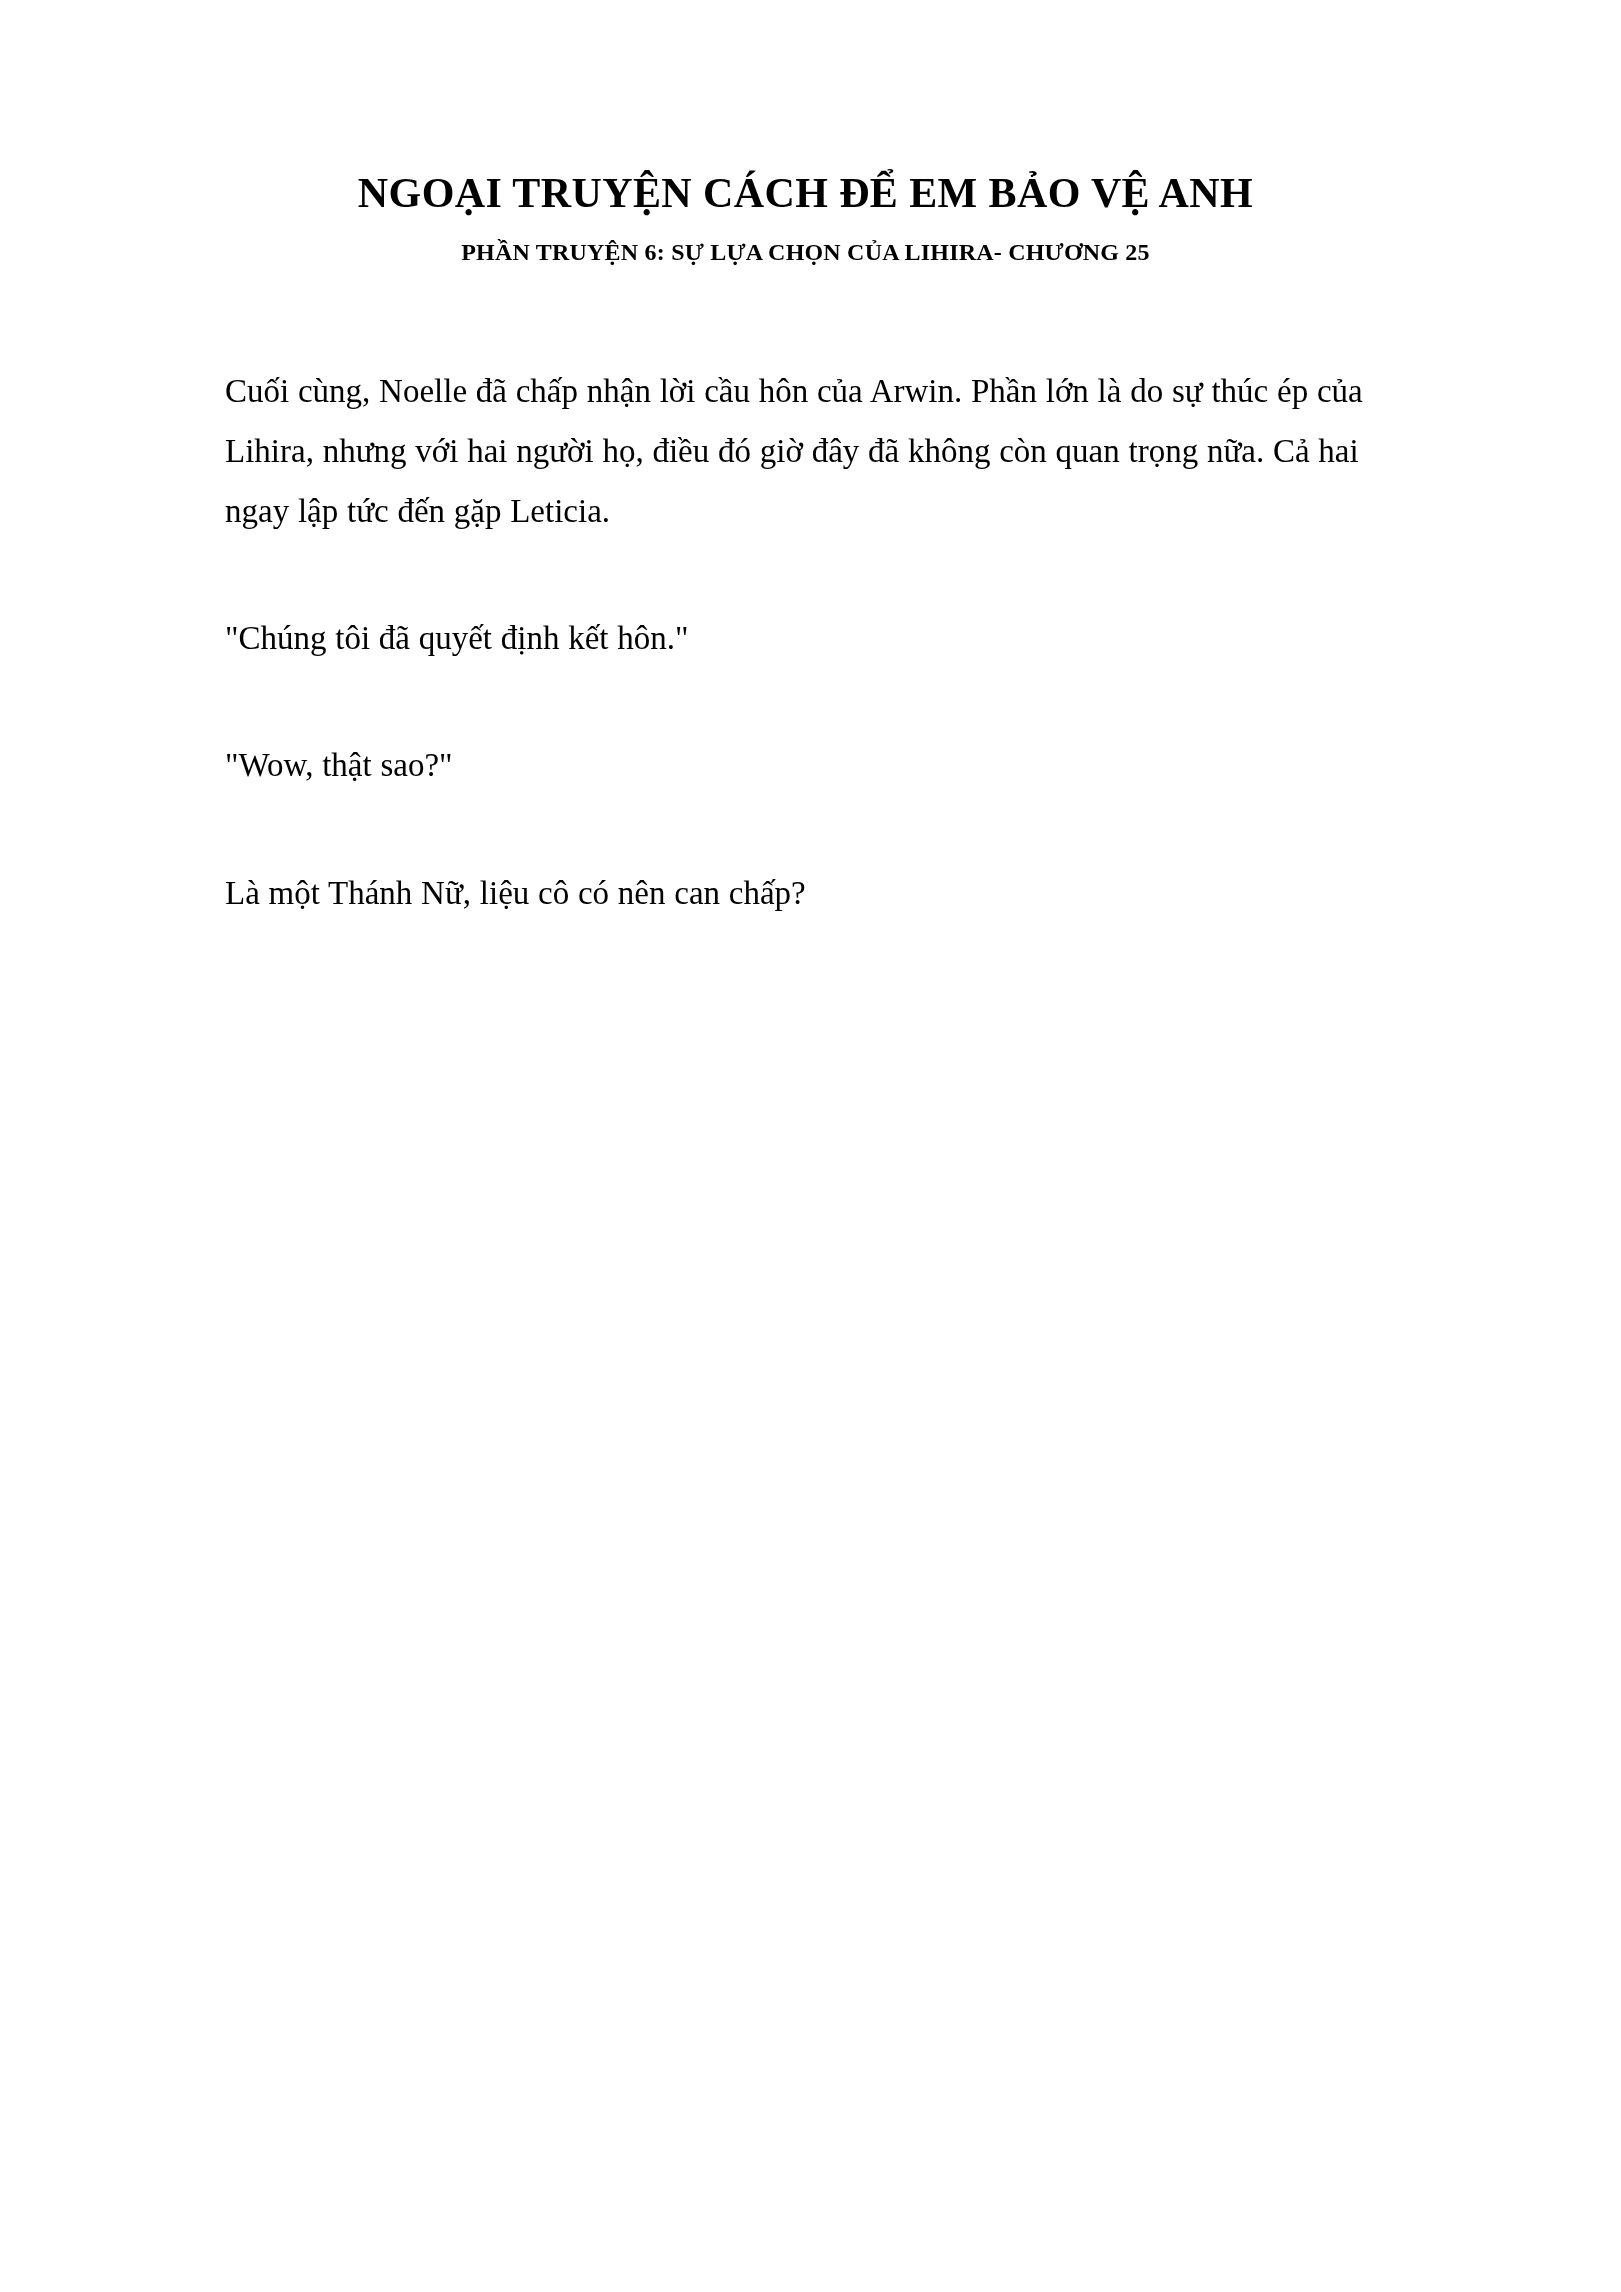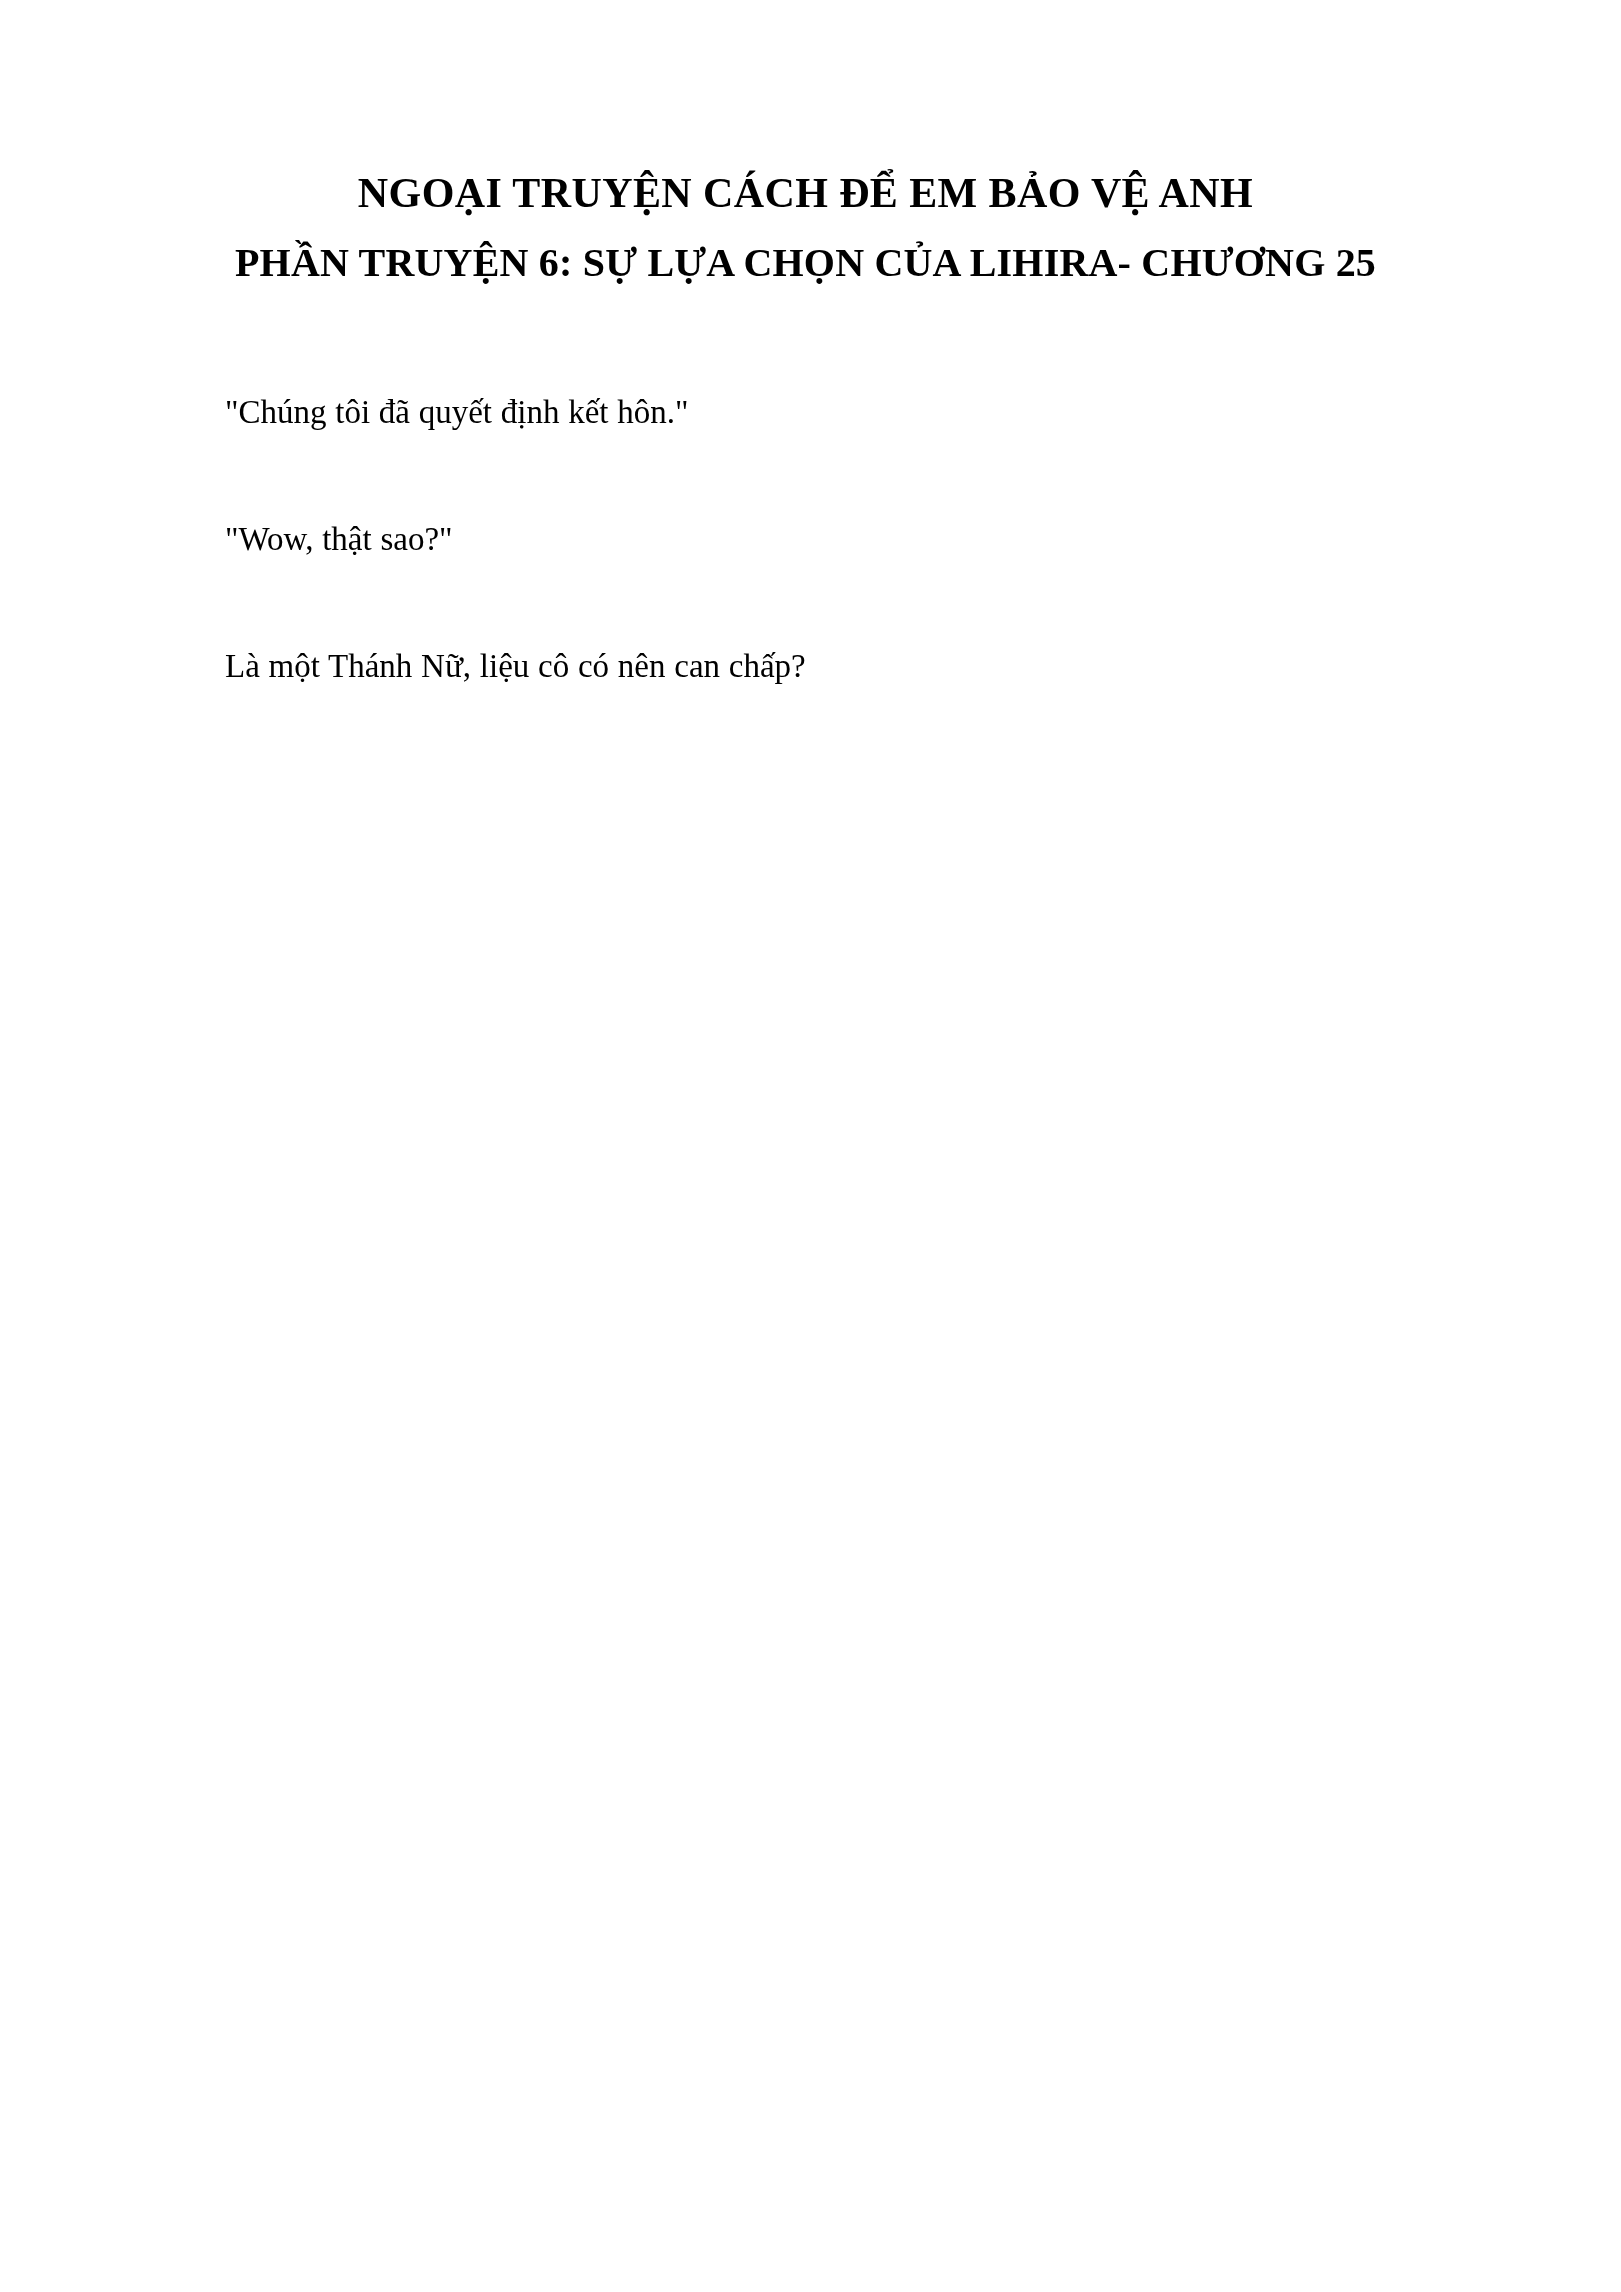--- a/index.html
+++ b/index.html
@@ -23,21 +23,21 @@
   }
   .doc-title {
     font-size: 42px;
     font-weight: bold;
     text-align: center;
     letter-spacing: 0.4px;
     line-height: 1.25;
     margin: 0 0 17.6px 0;
   }
   .doc-subtitle {
-    font-size: 40px;
+    font-size: 24px;
     font-weight: bold;
     text-align: center;
     letter-spacing: 0.2px;
     line-height: 1.3;
     margin: 0 0 93px 0;
   }
   .body-block {
     font-size: 33px;
     line-height: 1.82;
     text-align: left;
@@ -51,20 +51,21 @@
 </style>
 </head>
 <body>
 
 <div class="page">
 
   <h1 class="doc-title">NGOẠI TRUYỆN CÁCH ĐỂ EM BẢO VỆ ANH</h1>
 
   <h2 class="doc-subtitle">PHẦN TRUYỆN 6: SỰ LỰA CHỌN CỦA LIHIRA- CHƯƠNG 25</h2>
 
+  <p class="body-block">Cuối cùng, Noelle đã chấp nhận lời cầu hôn của Arwin. Phần lớn là do sự thúc ép của Lihira, nhưng với hai người họ, điều đó giờ đây đã không còn quan trọng nữa. Cả hai ngay lập tức đến gặp Leticia.</p>
 
   <p class="body-block">"Chúng tôi đã quyết định kết hôn."</p>
 
   <p class="body-block">"Wow, thật sao?"</p>
 
 
   <p class="body-block">Là một Thánh Nữ, liệu cô có nên can chấp?</p>
 
 </div>
 

